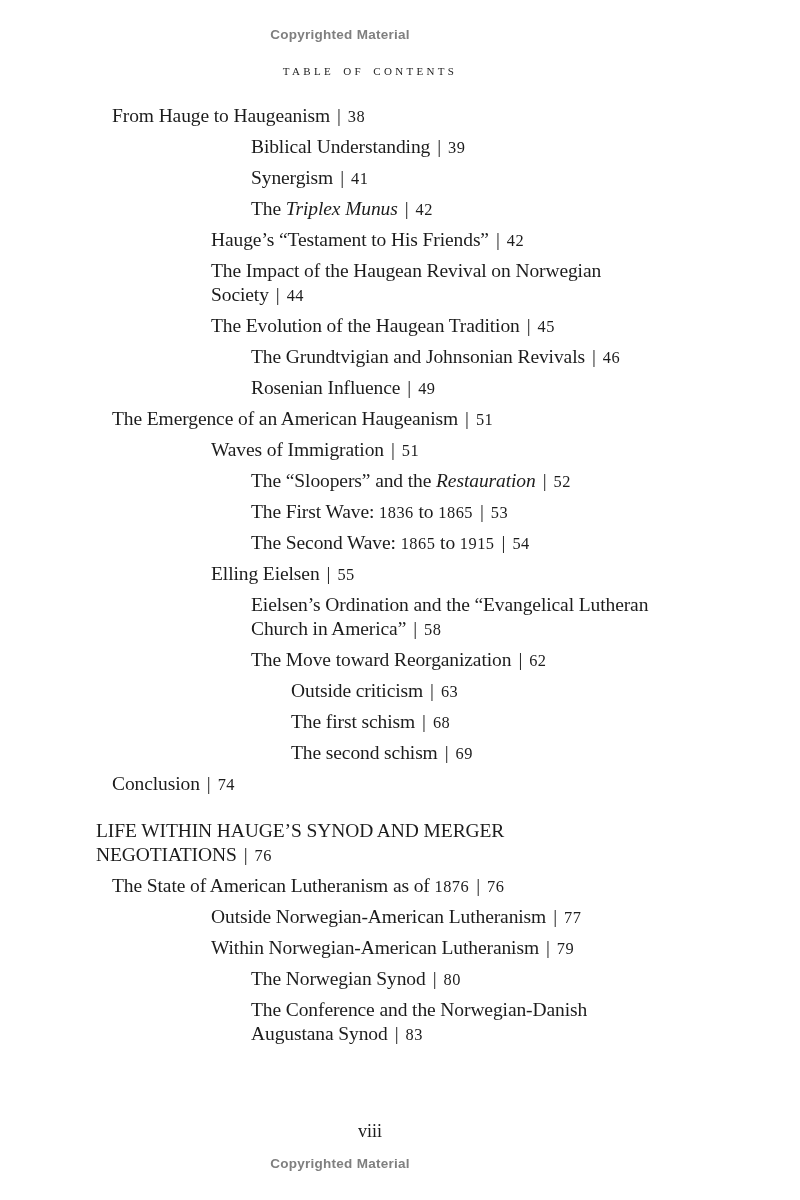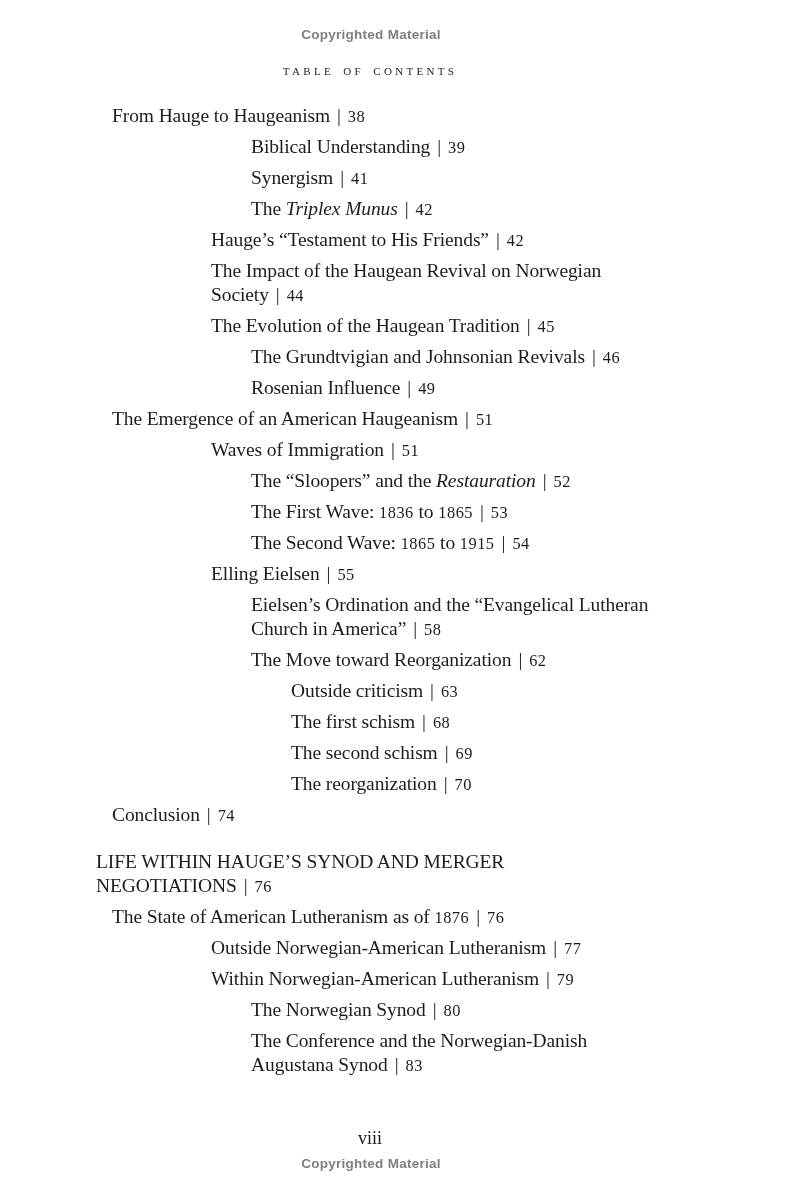--- a/index.html
+++ b/index.html
@@ -14,21 +14,20 @@
   .page { position: absolute; inset: 0; }
 
   .notice {
     position: absolute; left: 0; width: 680px;
     text-align: center;
     font-family: "Liberation Sans", sans-serif;
     font-weight: 700;
     font-size: 13.5px;
     letter-spacing: 0.02em;
     color: var(--notice-color, #7f7f7f);
-    padding-left: 31px;
   }
   .notice-top { top: 27px; }
   .notice-bottom { top: 1156px; }
 
   .toc-heading {
     position: absolute; top: 65px; left: 96px; width: 548px;
     text-align: center;
     font-size: 11px;
     letter-spacing: 0.30em;
     word-spacing: 0.30em;
@@ -52,21 +51,20 @@
   .toc-entry.chapter { margin-top: 22px; }
   .toc-line { white-space: nowrap; }
   .italic { font-style: italic; }
   .num { font-size: 0.84em; letter-spacing: 0.03em; }
   .sep { margin: 0 0.36em; }
 
   .folio {
     position: absolute; top: 1121px; left: 96px; width: 548px;
     text-align: center;
     font-size: 18px;
-    margin-top: 7px;
   }
 </style>
 </head>
 <body style="--text-color: #1c1c1c; --notice-color: #7f7f7f; background: rgb(255, 255, 255);">
 
 <div class="page">
 
   <div class="notice notice-top">Copyrighted Material</div>
 
   <div class="toc-heading">TABLE OF CONTENTS</div>
@@ -127,23 +125,20 @@
       </div>
       <div class="toc-entry level-4">
         <div class="toc-line"><span>Outside criticism</span><span class="sep">|</span><span class="num">63</span></div>
       </div>
       <div class="toc-entry level-4">
         <div class="toc-line"><span>The first schism</span><span class="sep">|</span><span class="num">68</span></div>
       </div>
       <div class="toc-entry level-4">
         <div class="toc-line"><span>The second schism</span><span class="sep">|</span><span class="num">69</span></div>
       </div>
-      <div class="toc-entry level-4">
-        <div class="toc-line"><span>The reorganization</span><span class="sep">|</span><span class="num">70</span></div>
-      </div>
       <div class="toc-entry level-1">
         <div class="toc-line"><span>Conclusion</span><span class="sep">|</span><span class="num">74</span></div>
       </div>
       <div class="toc-entry level-0 chapter">
         <div class="toc-line"><span>LIFE WITHIN HAUGE’S SYNOD AND MERGER</span></div>
         <div class="toc-line"><span>NEGOTIATIONS</span><span class="sep">|</span><span class="num">76</span></div>
       </div>
       <div class="toc-entry level-1">
         <div class="toc-line"><span>The State of American Lutheranism as of <span class="num">1876</span></span><span class="sep">|</span><span class="num">76</span></div>
       </div>

